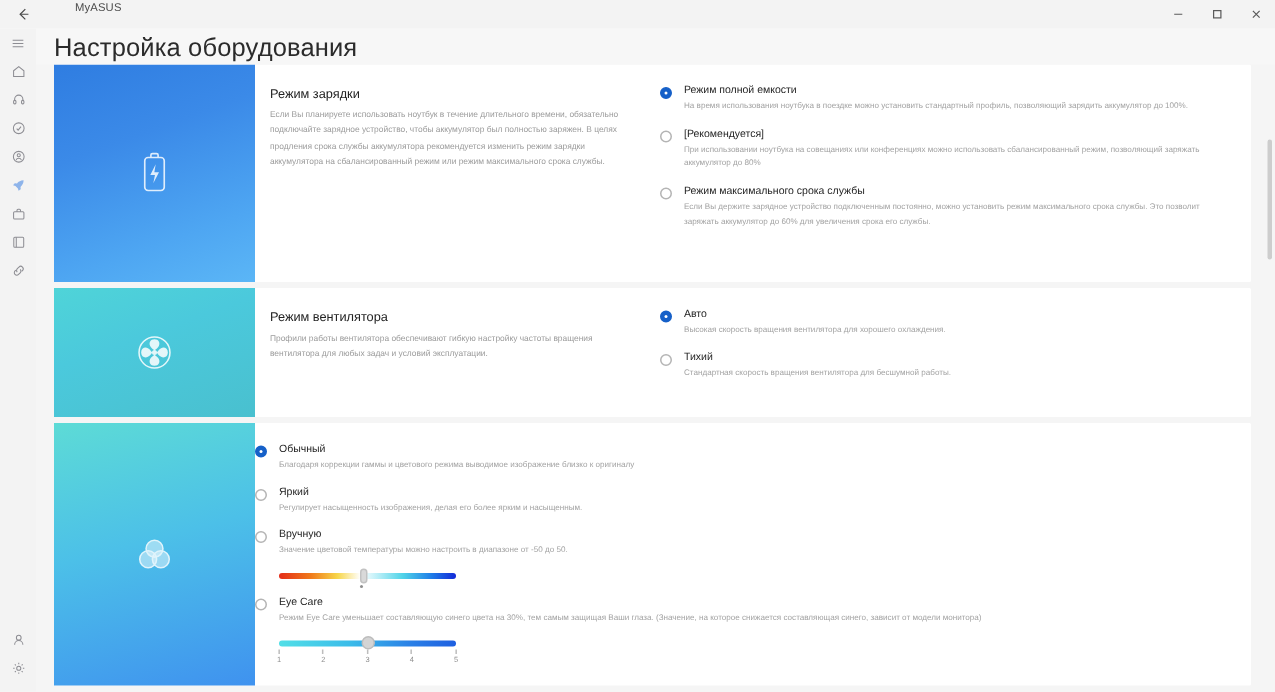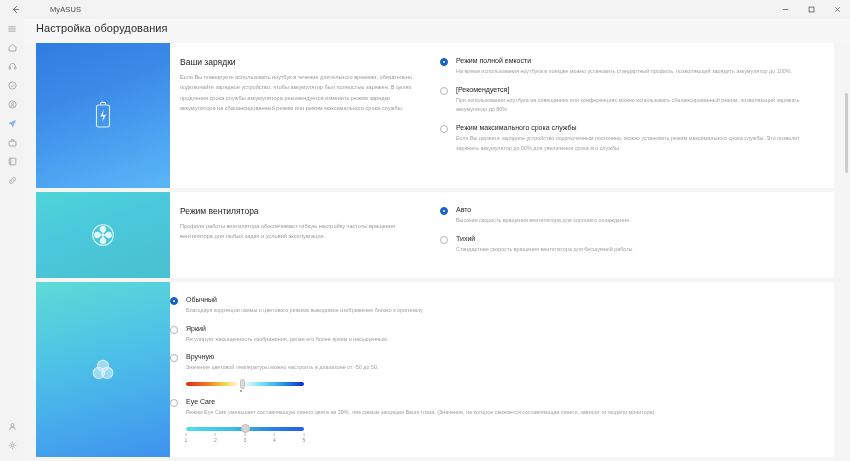--- a/index.html
+++ b/index.html
@@ -6,21 +6,21 @@
   html, body {
     width: 850px; height: 461px;
     font-family: "Liberation Sans", sans-serif;
     background: #f3f3f3; overflow: hidden;
   }
   .app { position: relative; width: 850px; height: 461px; background: #f5f5f5; }
 
   
   .titlebar {
     position: absolute; top: 0; left: 0; width: 850px; height: 19px;
-    background: #f3f3f3; display: flex; align-items: center;
+    background: #f3f3f3; display: flex; 
   }
   .tb-back {
     width: 30px; height: 19px; display: flex; align-items: center; justify-content: center;
     color: #4a4a4a; font-size: 10px;
   }
   .tb-title {
     font-size: 7.5px; color: #4b4b4b; letter-spacing: .1px; margin-left: 20px;
   }
   .tb-spacer { flex: 1; }
   .tb-btn {
@@ -29,21 +29,21 @@
   }
   .tb-btn svg { display: block; }
 
   
   .header {
     position: absolute; top: 19px; left: 0; width: 850px; height: 24px;
     background: #f7f7f7;
   }
   .header h1 {
     position: absolute; left: 36px; top: 3px;
-    font-size: 11px; font-weight: 400; color: #2b2b2b; letter-spacing: .1px;
+    font-size: 17px; font-weight: 400; color: #2b2b2b; letter-spacing: .1px;
   }
 
   
   .sidebar {
     position: absolute; top: 19px; left: 0; width: 24px; height: 442px;
     background: #f3f3f3; display: flex; flex-direction: column; align-items: center;
   }
   .sb-icon {
     width: 24px; height: 19px; display: flex; align-items: center; justify-content: center;
     color: #8d8d93;
@@ -242,21 +242,21 @@
         <div class="panel-icon">
           <svg width="22" height="32" viewBox="0 0 22 32" fill="none" stroke="#ffffff" stroke-width="1.1" opacity=".9">
             <rect x="4.5" y="5" width="13" height="22" rx="2.2"></rect>
             <path d="M8.6 4.8 V3.4 a1 1 0 0 1 1 -1 h2.8 a1 1 0 0 1 1 1 v1.4"></path>
             <path d="M11.8 9.5 L8.2 16.6 h3.1 l-1.1 5.6 3.8 -7.4 h-3.1 z" fill="#ffffff" stroke="none"></path>
           </svg>
         </div>
       </div>
       <div class="body">
         <div class="desc">
-          <h2>Ваши зарядки</h2>
+          <h2>Режим зарядки</h2>
           <p>Если Вы планируете использовать ноутбук в течение длительного времени, обязательно подключайте зарядное устройство, чтобы аккумулятор был полностью заряжен. В целях продления срока службы аккумулятора рекомендуется изменить режим зарядки аккумулятора на сбалансированный режим или режим максимального срока службы.</p>
         </div>
         <div class="options">
           <div class="opt">
             <div class="radio on"></div>
             <div class="opt-text">
               <div class="opt-label">Режим полной емкости</div>
               <div class="opt-desc">На время использования ноутбука в поездке можно установить стандартный профиль, позволяющий зарядить аккумулятор до 100%.</div>
             </div>
           </div>

